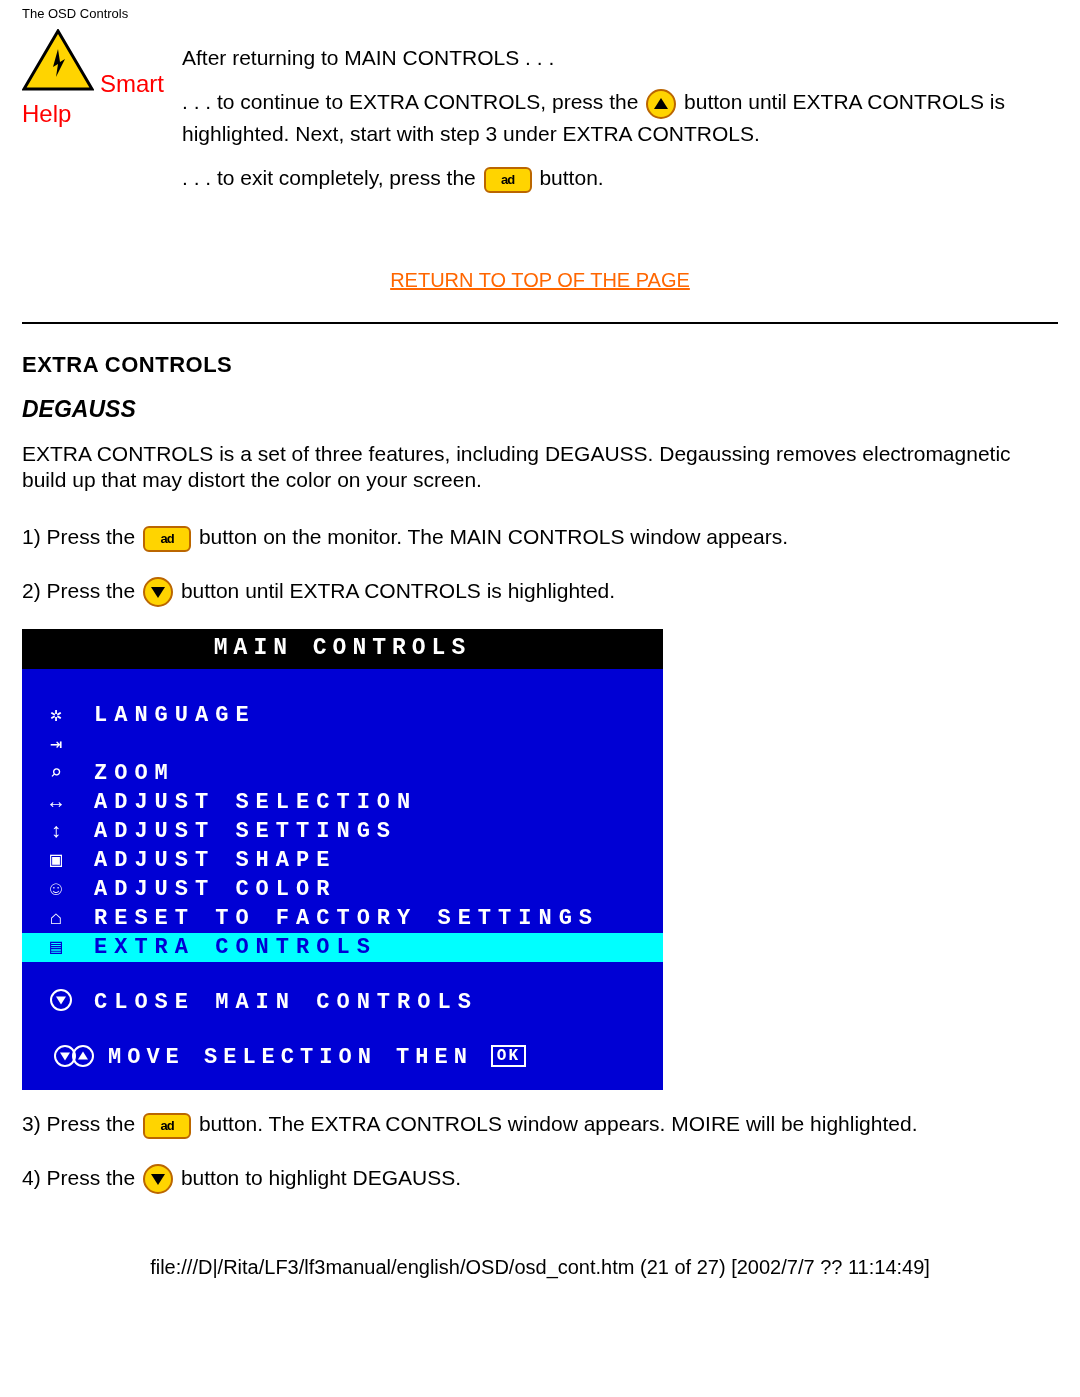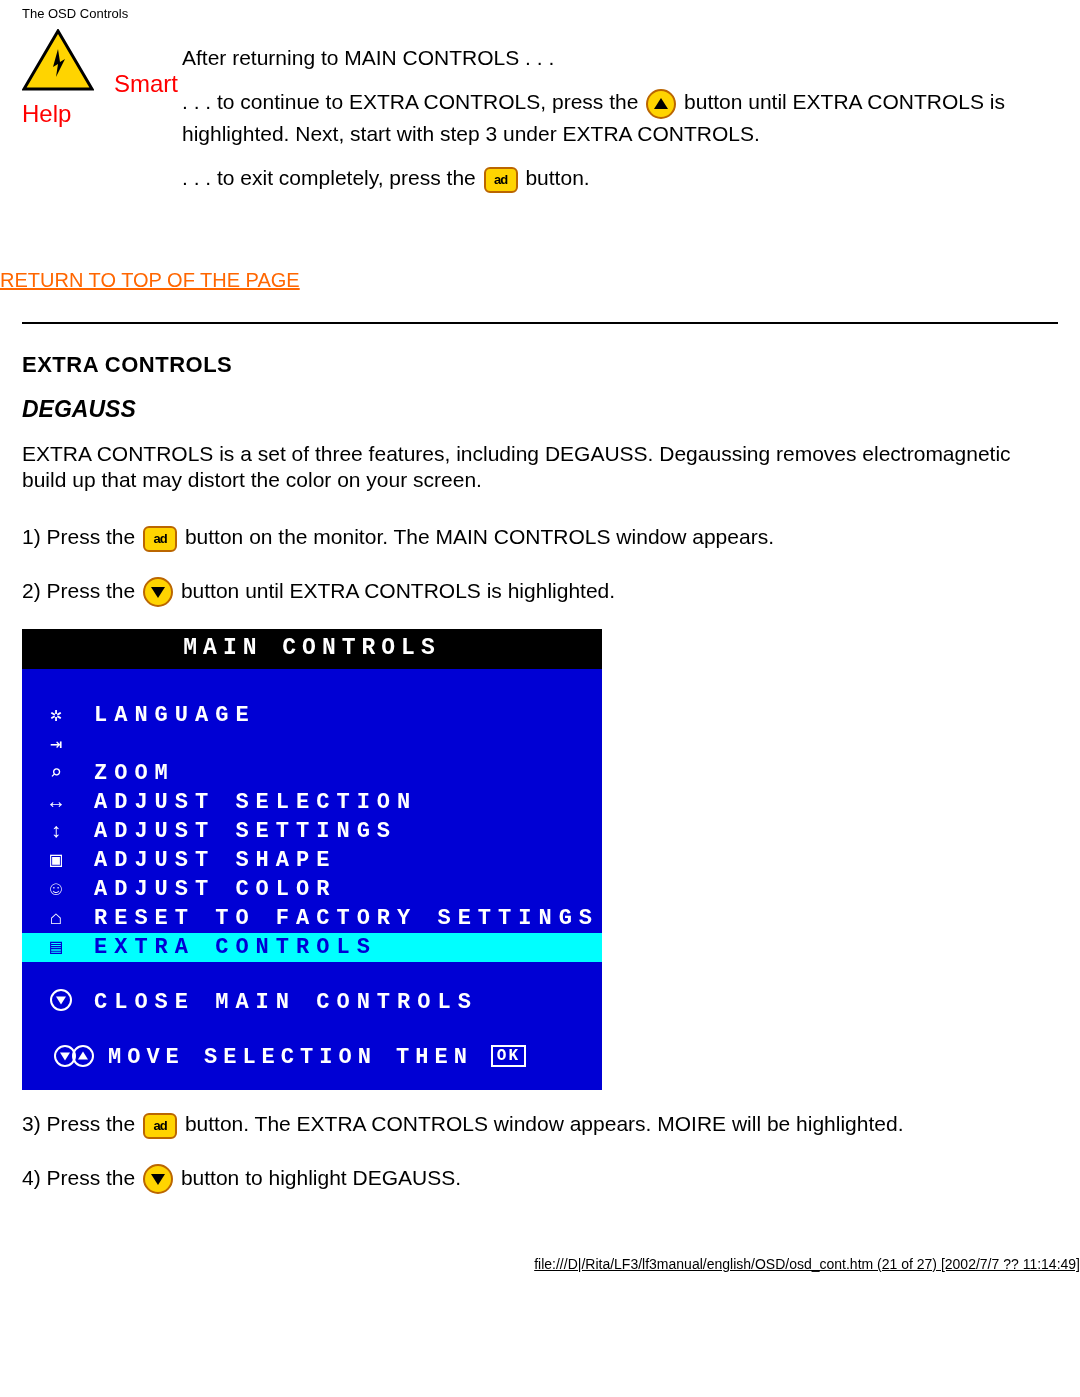--- a/index.html
+++ b/index.html
@@ -24,35 +24,36 @@
   .smart-col {
     width: 160px;
     flex: 0 0 160px;
     display: flex;
     flex-direction: column;
     align-items: flex-start;
   }
   .smart-row1 {
     display: flex;
     align-items: flex-end;
-    gap: 20px;
+    gap: 6px;
   }
   .red { color: #ff0000; font-size: 24px; }
   .instr-col {
     flex: 1;
     line-height: 1.45;
     padding-top: 4px;
   }
   .instr-line { margin: 10px 0 14px 0; }
   .inline-icon {
     display: inline-flex;
     vertical-align: middle;
     margin: 0 2px;
   }
   .center-link {
+    text-align: center;
     margin: 50px 0 30px 0;
   }
   .center-link a {
     color: #ff6600;
     text-decoration: underline;
     font-size: 20px;
   }
   hr.sep {
     border: none;
     border-top: 2px solid #000;
@@ -68,21 +69,21 @@
   h3.sub {
     font-size: 23px;
     font-style: italic;
     font-weight: bold;
     margin: 0 0 18px 0;
   }
   .para { margin: 0 0 28px 0; line-height: 1.25; }
   .step { margin: 0 0 22px 0; line-height: 1.5; }
   
   .osd {
-    width: 580px;
+    width: 641px;
     background: #0000d4;
     margin: 8px 0 18px 0;
     font-family: "Courier New", monospace;
   }
   .osd-title {
     background: #000;
     color: #fff;
     text-align: center;
     font-size: 23px;
     font-weight: bold;
@@ -118,27 +119,26 @@
     color: #fff;
     font-size: 22px;
     font-weight: bold;
     letter-spacing: 6px;
     padding: 18px 0 16px 32px;
     display: flex;
     align-items: flex-start;
     gap: 18px;
   }
   .footer-path {
-    font-size: 14px;
-    text-align: right;
+    font-size: 20px;
+    text-align: center;
     padding: 40px 0 10px 0;
-    text-decoration: underline;
   }
   .btn-ok {
-    display:inline-block; width:34px; height:26px;
+    display:inline-block; width:48px; height:26px;
     background:#ffd400; border:2px solid #bb6600; border-radius:6px;
     font-size:13px; font-weight:bold; line-height:22px; text-align:center;
     font-family:Arial; letter-spacing:-1px;
   }
   .btn-arrow {
     display:inline-block; width:30px; height:30px;
     background:#ffd400; border:2px solid #bb6600; border-radius:50%;
     position:relative;
   }
   .btn-arrow.up::after {

